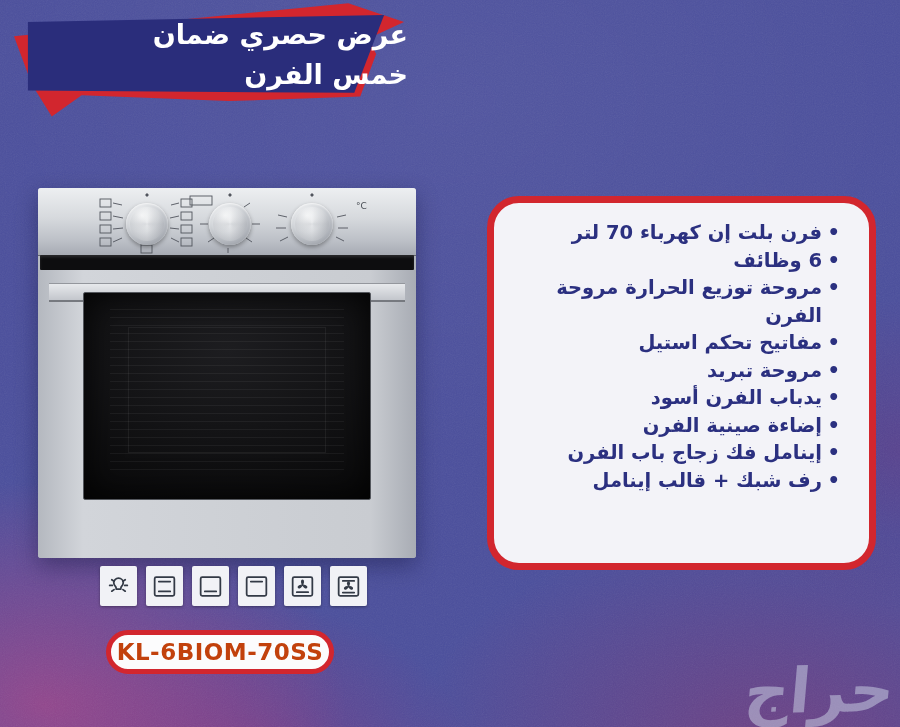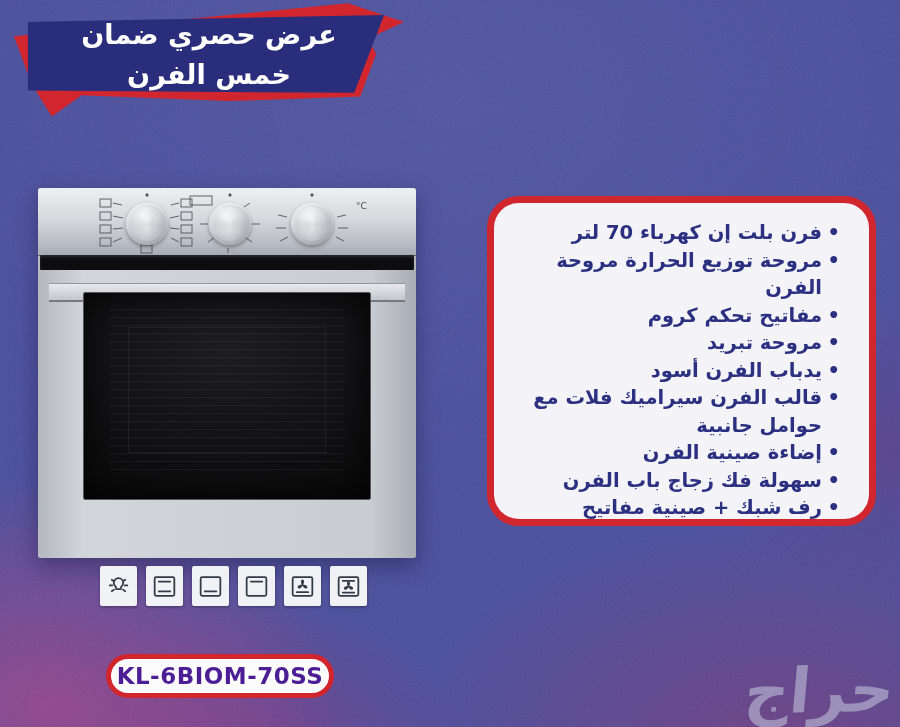--- a/index.html
+++ b/index.html
@@ -16,21 +16,21 @@
   }
   .noise{position:absolute;inset:0;width:100%;height:100%;z-index:1;pointer-events:none;}
   .layer{position:absolute;z-index:2;}
 
   
   .banner{left:10px;top:2px;width:398px;height:118px;}
   .banner-red{position:absolute;inset:0;background:#d2262e;
     clip-path:polygon(1% 29%,85% 1%,99% 17%,90% 31%,92% 44%,88% 80%,55% 84%,18% 79%,10.5% 97%,5.5% 70%);}
   .banner-navy{position:absolute;inset:0;background:#2a2d7b;
     clip-path:polygon(4.5% 17%,94% 11%,86.5% 77%,4.5% 75%);}
-  .banner-text{position:absolute;inset:0;padding-top:13px;text-align:center;direction:rtl;
+  .banner-text{position:absolute;inset:0;padding-top:13px;text-align:right;direction:rtl;
     color:#ffffff;font-weight:700;font-size:27px;line-height:40px;}
 
   
   .oven{left:38px;top:188px;width:378px;height:370px;border-radius:3px;
     background:linear-gradient(90deg,#b6bac1,#d7dade 14%,#cdd0d5 86%,#aeb2b9);
     box-shadow:0 8px 22px rgba(10,10,40,.35);}
   .panel{position:absolute;top:0;left:0;right:0;height:67px;border-radius:3px 3px 0 0;
     background:linear-gradient(180deg,#edeff1 0%,#d6d9dd 45%,#bbbfc6 80%,#a7abb3 100%);
     border-bottom:1px solid #63666d;}
   .panel svg{position:absolute;inset:0;}
@@ -57,27 +57,27 @@
     border:1px solid rgba(255,255,255,.06);}
 
   
   .fn-row{left:100px;top:566px;display:flex;gap:9px;}
   .fn{width:37px;height:40px;background:#f1f2f6;border-radius:2px;display:flex;
     align-items:center;justify-content:center;box-shadow:0 1px 3px rgba(0,0,0,.35);}
   .fn svg{width:29px;height:29px;stroke:#333a46;stroke-width:1.7;fill:none;stroke-linecap:round;}
   .fn svg .solid{fill:#333a46;stroke:none;}
 
   
-  .model{left:106px;top:654px;width:228px;height:44px;background:#fcfcfd;
+  .model{left:106px;top:630px;width:228px;height:44px;background:#fcfcfd;
     border:5px solid #d2262e;border-radius:26px;box-sizing:border-box;
     display:flex;align-items:center;justify-content:center;
-    color:#4c1d95;font-size:23px;font-weight:700;letter-spacing:.5px;}
-
-  
-  .card{left:487px;top:196px;width:389px;height:330px;box-sizing:border-box;
+    color:#c2410c;font-size:23px;font-weight:700;letter-spacing:.5px;}
+
+  
+  .card{left:487px;top:196px;width:389px;height:374px;box-sizing:border-box;
     background:#f3f3f8;border:7px solid #d2262e;border-radius:32px;
     padding:16px 26px 10px 16px;direction:rtl;overflow:hidden;}
   .card ul{list-style:none;margin:0;padding:0;color:#2b3080;font-weight:700;
     font-size:19.5px;line-height:27.5px;text-align:right;}
   .card li{position:relative;padding-right:21px;}
   .card li::before{content:"•";position:absolute;right:3px;top:0;}
 
   
   .watermark{right:6px;bottom:0px;font-size:62px;font-weight:700;direction:rtl;
     color:#c6cbe0;opacity:.55;transform:skewX(-6deg) rotate(-1deg);letter-spacing:3px;}
@@ -217,26 +217,26 @@
     </div>
   </div>
 
   <div class="layer model">
     <span>KL-6BIOM-70SS</span>
   </div>
 
   <div class="layer card">
     <ul>
       <li>فرن بلت إن كهرباء 70 لتر</li>
+      <li>6 وظائف</li>
       <li>مروحة توزيع الحرارة مروحة الفرن</li>
-      <li>مفاتيح تحكم كروم</li>
+      <li>مفاتيح تحكم استيل</li>
       <li>مروحة تبريد</li>
       <li>يدباب الفرن أسود</li>
-      <li>قالب الفرن سيراميك فلات مع حوامل جانبية</li>
       <li>إضاءة صينية الفرن</li>
-      <li>سهولة فك زجاج باب الفرن</li>
-      <li>رف شبك + صينية مفاتيح</li>
+      <li>إينامل فك زجاج باب الفرن</li>
+      <li>رف شبك + قالب إينامل</li>
     </ul>
   </div>
 
   <div class="layer watermark">حراج</div>
 
 </div>
 
 </body></html>

